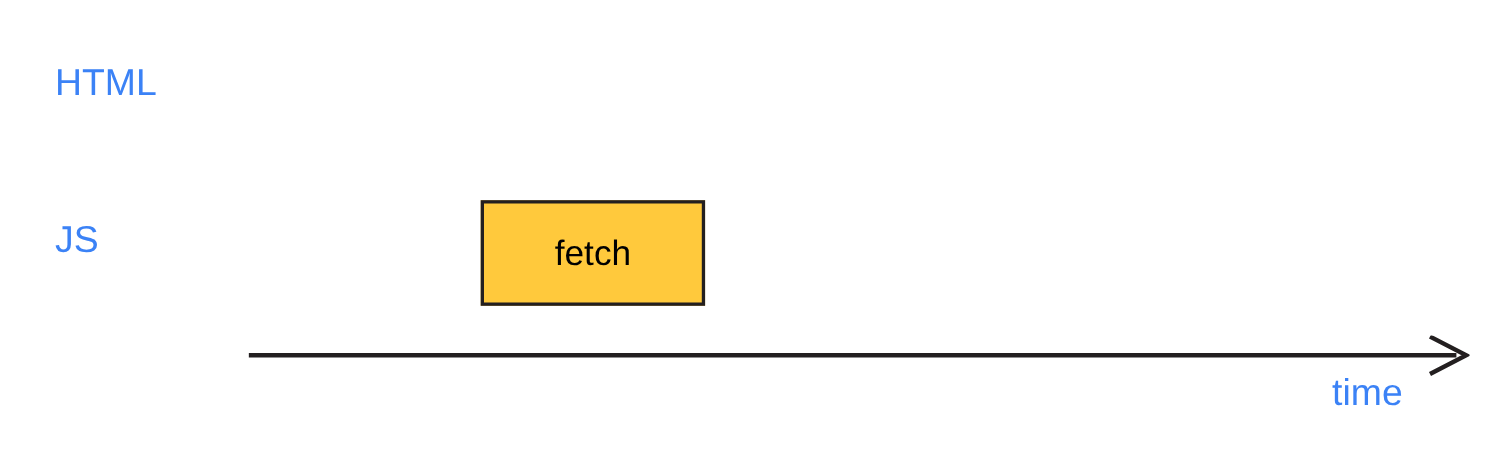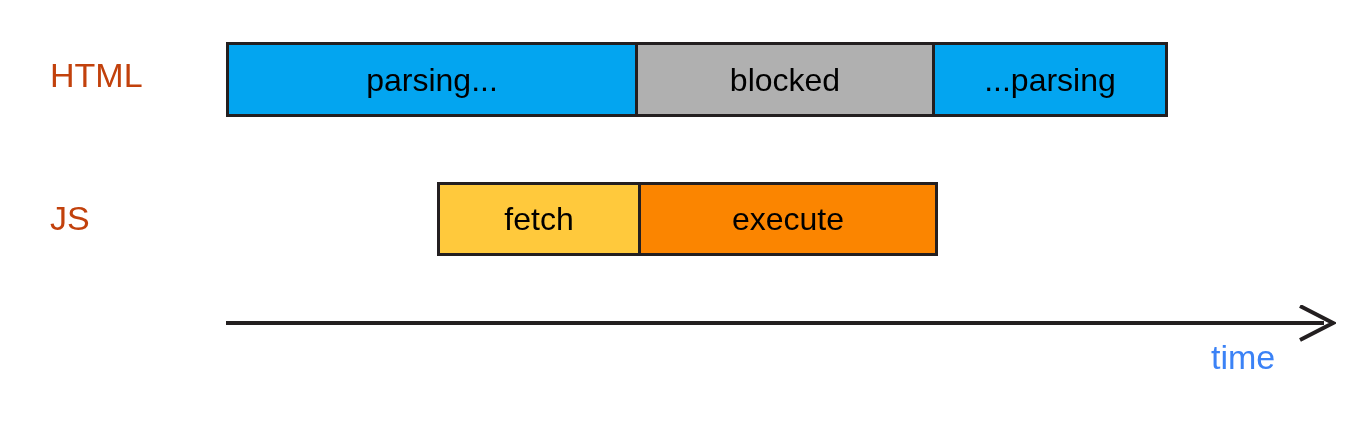--- a/index.html
+++ b/index.html
@@ -16,41 +16,41 @@
     width: 1360px;
     height: 428px;
     background: #ffffff;
     overflow: hidden;
   }
 
   .row-label {
     position: absolute;
     font-size: 34px;
     line-height: 34px;
-    color: #c2410c;
+    color: #3b82f6;
     white-space: nowrap;
     letter-spacing: 0px;
   }
   #label-html { left: 50px; top: 58px; }
   #label-js   { left: 50px; top: 201px; }
 
   .track {
     position: absolute;
     display: flex;
     align-items: stretch;
   }
   #track-html {
     left: 226px;
     top: 42px;
     height: 75px;
   }
   #track-js {
     left: 437px;
     top: 182px;
-    height: 74px;
+    height: 96px;
   }
 
   .seg {
     position: relative;
     box-sizing: border-box;
     border: 3px solid #231f20;
     display: flex;
     align-items: center;
     justify-content: center;
     font-size: 32px;
@@ -81,40 +81,26 @@
     white-space: nowrap;
   }
 </style>
 </head>
 <body>
 
 <div id="diagram">
 
   <div class="row-label" id="label-html">HTML</div>
 
-  <div class="track" id="track-html">
-    <div class="seg" style="width:412px; background:#03a5f0;">
-      <span class="seg-label">parsing...</span>
-    </div>
-    <div class="seg" style="width:300px; background:#b0b0b0;">
-      <span class="seg-label">blocked</span>
-    </div>
-    <div class="seg" style="width:236px; background:#03a5f0;">
-      <span class="seg-label">...parsing</span>
-    </div>
-  </div>
 
   <div class="row-label" id="label-js">JS</div>
 
   <div class="track" id="track-js">
     <div class="seg" style="width:204px; background:#ffc93c;">
       <span class="seg-label">fetch</span>
-    </div>
-    <div class="seg" style="width:300px; background:#fb8500;">
-      <span class="seg-label">execute</span>
     </div>
   </div>
 
   <svg id="time-axis" viewBox="0 0 1110 40">
     <line x1="0" y1="18" x2="1098" y2="18" stroke="#231f20" stroke-width="4"></line>
     <polyline points="1074,1 1107,18 1074,35" fill="none" stroke="#231f20" stroke-width="4" stroke-linecap="butt" stroke-linejoin="miter"></polyline>
   </svg>
 
   <div id="time-label">time</div>
 

